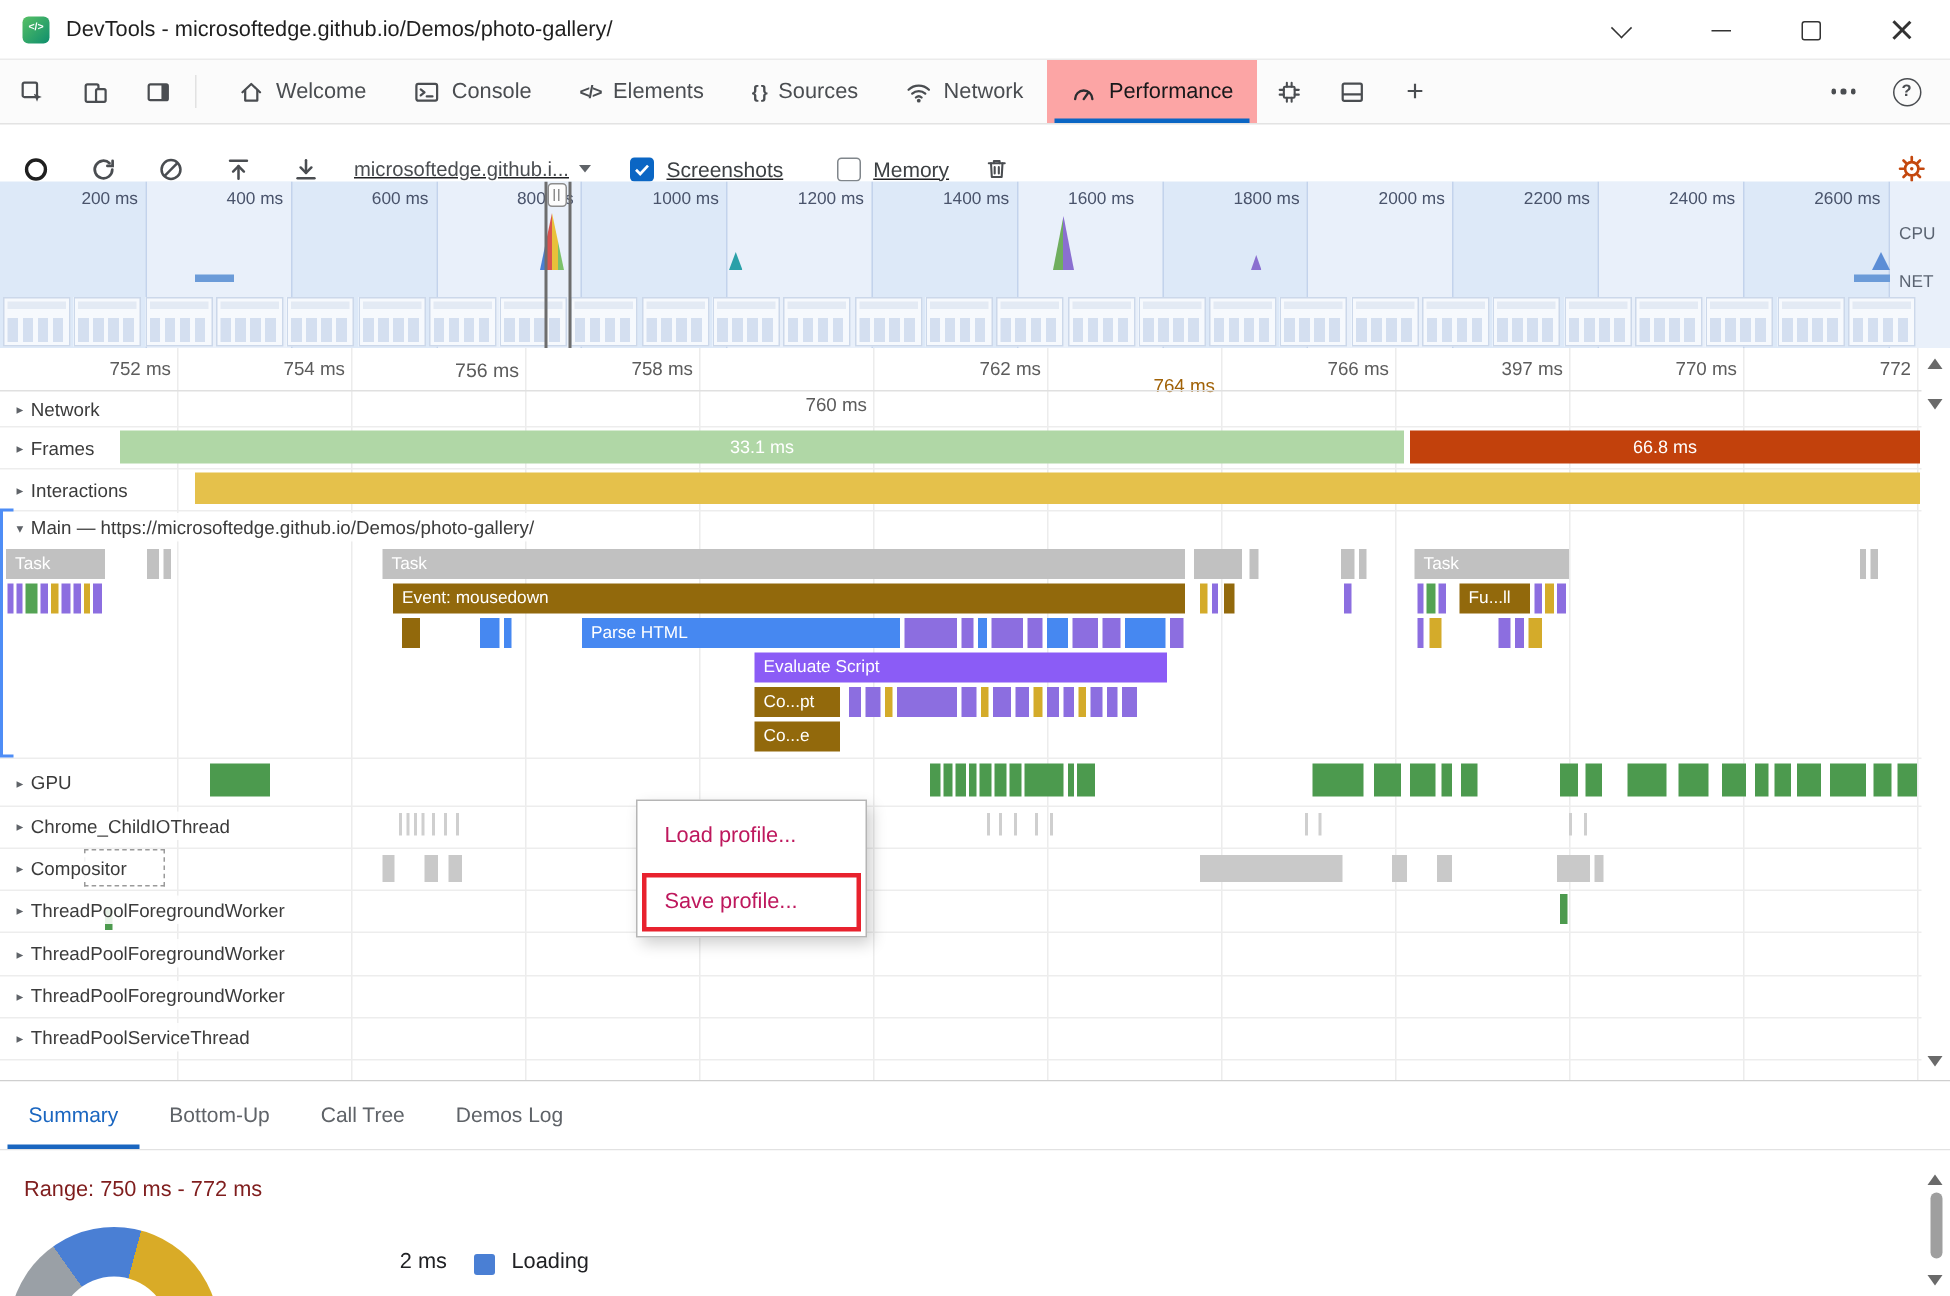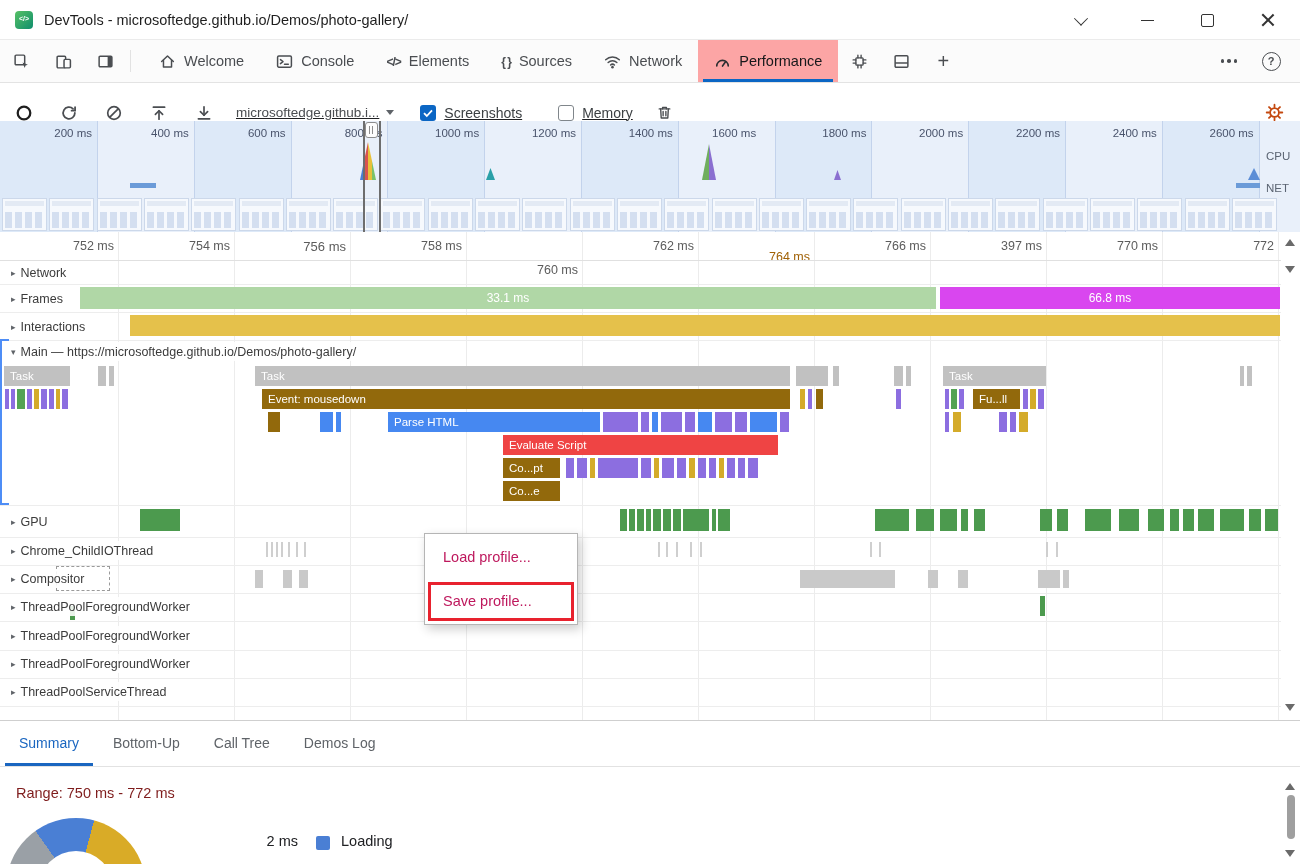--- a/index.html
+++ b/index.html
@@ -388,21 +388,21 @@
       <div style="position: absolute; left: 0px; top: 108px; width: 1282px; height: 1px; background: rgb(237, 237, 237);"></div>
       <div style="position: absolute; left: 0px; top: 273px; width: 1282px; height: 1px; background: rgb(237, 237, 237);"></div>
       <div style="position: absolute; left: 0px; top: 305px; width: 1282px; height: 1px; background: rgb(237, 237, 237);"></div>
       <div style="position: absolute; left: 0px; top: 333px; width: 1282px; height: 1px; background: rgb(237, 237, 237);"></div>
       <div style="position: absolute; left: 0px; top: 361px; width: 1282px; height: 1px; background: rgb(237, 237, 237);"></div>
       <div style="position: absolute; left: 0px; top: 389px; width: 1282px; height: 1px; background: rgb(237, 237, 237);"></div>
       <div style="position: absolute; left: 0px; top: 418px; width: 1282px; height: 1px; background: rgb(237, 237, 237);"></div>
       <div style="position: absolute; left: 0px; top: 446px; width: 1282px; height: 1px; background: rgb(237, 237, 237);"></div>
       <div style="position: absolute; left: 0px; top: 474px; width: 1282px; height: 1px; background: rgb(237, 237, 237);"></div>
       <div style="position: absolute; left: 80px; top: 55px; width: 856px; height: 22px; background: rgb(176, 215, 166); color: rgb(255, 255, 255); font-size: 12px; line-height: 22px; text-align: center;">33.1 ms</div>
-      <div style="position: absolute; left: 940px; top: 55px; width: 340px; height: 22px; background: #d946ef; color: rgb(255, 255, 255); font-size: 12px; line-height: 22px; text-align: center;">66.8 ms</div>
+      <div style="position: absolute; left: 940px; top: 55px; width: 340px; height: 22px; background: #c2410c; color: rgb(255, 255, 255); font-size: 12px; line-height: 22px; text-align: center;">66.8 ms</div>
       <div style="position: absolute; left: 130px; top: 83px; width: 1150px; height: 21px; background: rgb(229, 193, 75);"></div>
       <div class="barlabel" style="position: absolute; left: 4px; top: 134px; width: 66px; height: 20px; background: rgb(193, 193, 193);">Task</div>
       <div style="position: absolute; left: 98px; top: 134px; width: 8px; height: 20px; background: rgb(193, 193, 193);"></div>
       <div style="position: absolute; left: 109px; top: 134px; width: 5px; height: 20px; background: rgb(193, 193, 193);"></div>
       <div class="barlabel" style="position: absolute; left: 255px; top: 134px; width: 535px; height: 20px; background: rgb(193, 193, 193);">Task</div>
       <div style="position: absolute; left: 796px; top: 134px; width: 32px; height: 20px; background: rgb(193, 193, 193);"></div>
       <div style="position: absolute; left: 833px; top: 134px; width: 6px; height: 20px; background: rgb(193, 193, 193);"></div>
       <div style="position: absolute; left: 894px; top: 134px; width: 9px; height: 20px; background: rgb(193, 193, 193);"></div>
       <div style="position: absolute; left: 906px; top: 134px; width: 5px; height: 20px; background: rgb(193, 193, 193);"></div>
       <div class="barlabel" style="position: absolute; left: 943px; top: 134px; width: 103px; height: 20px; background: rgb(193, 193, 193);">Task</div>
@@ -441,21 +441,21 @@
       <div style="position: absolute; left: 698px; top: 180px; width: 14px; height: 20px; background: rgb(70, 136, 241);"></div>
       <div style="position: absolute; left: 715px; top: 180px; width: 17px; height: 20px; background: rgb(140, 110, 224);"></div>
       <div style="position: absolute; left: 735px; top: 180px; width: 12px; height: 20px; background: rgb(140, 110, 224);"></div>
       <div style="position: absolute; left: 750px; top: 180px; width: 27px; height: 20px; background: rgb(70, 136, 241);"></div>
       <div style="position: absolute; left: 780px; top: 180px; width: 9px; height: 20px; background: rgb(140, 110, 224);"></div>
       <div style="position: absolute; left: 945px; top: 180px; width: 4px; height: 20px; background: rgb(140, 110, 224);"></div>
       <div style="position: absolute; left: 953px; top: 180px; width: 8px; height: 20px; background: rgb(212, 171, 42);"></div>
       <div style="position: absolute; left: 999px; top: 180px; width: 8px; height: 20px; background: rgb(140, 110, 224);"></div>
       <div style="position: absolute; left: 1010px; top: 180px; width: 6px; height: 20px; background: rgb(140, 110, 224);"></div>
       <div style="position: absolute; left: 1019px; top: 180px; width: 9px; height: 20px; background: rgb(212, 171, 42);"></div>
-      <div class="barlabel" style="position: absolute; left: 503px; top: 203px; width: 275px; height: 20px; background: #ef4444;">Evaluate Script</div>
+      <div class="barlabel" style="position: absolute; left: 503px; top: 203px; width: 275px; height: 20px; background: #8b5cf6;">Evaluate Script</div>
       <div class="barlabel" style="position: absolute; left: 503px; top: 226px; width: 57px; height: 20px; background: rgb(146, 105, 12);">Co...pt</div>
       <div style="position: absolute; left: 566px; top: 226px; width: 8px; height: 20px; background: rgb(140, 110, 224);"></div>
       <div style="position: absolute; left: 577px; top: 226px; width: 10px; height: 20px; background: rgb(140, 110, 224);"></div>
       <div style="position: absolute; left: 590px; top: 226px; width: 5px; height: 20px; background: rgb(212, 171, 42);"></div>
       <div style="position: absolute; left: 598px; top: 226px; width: 40px; height: 20px; background: rgb(140, 110, 224);"></div>
       <div style="position: absolute; left: 641px; top: 226px; width: 10px; height: 20px; background: rgb(140, 110, 224);"></div>
       <div style="position: absolute; left: 654px; top: 226px; width: 5px; height: 20px; background: rgb(212, 171, 42);"></div>
       <div style="position: absolute; left: 662px; top: 226px; width: 12px; height: 20px; background: rgb(140, 110, 224);"></div>
       <div style="position: absolute; left: 677px; top: 226px; width: 9px; height: 20px; background: rgb(140, 110, 224);"></div>
       <div style="position: absolute; left: 689px; top: 226px; width: 6px; height: 20px; background: rgb(212, 171, 42);"></div>

